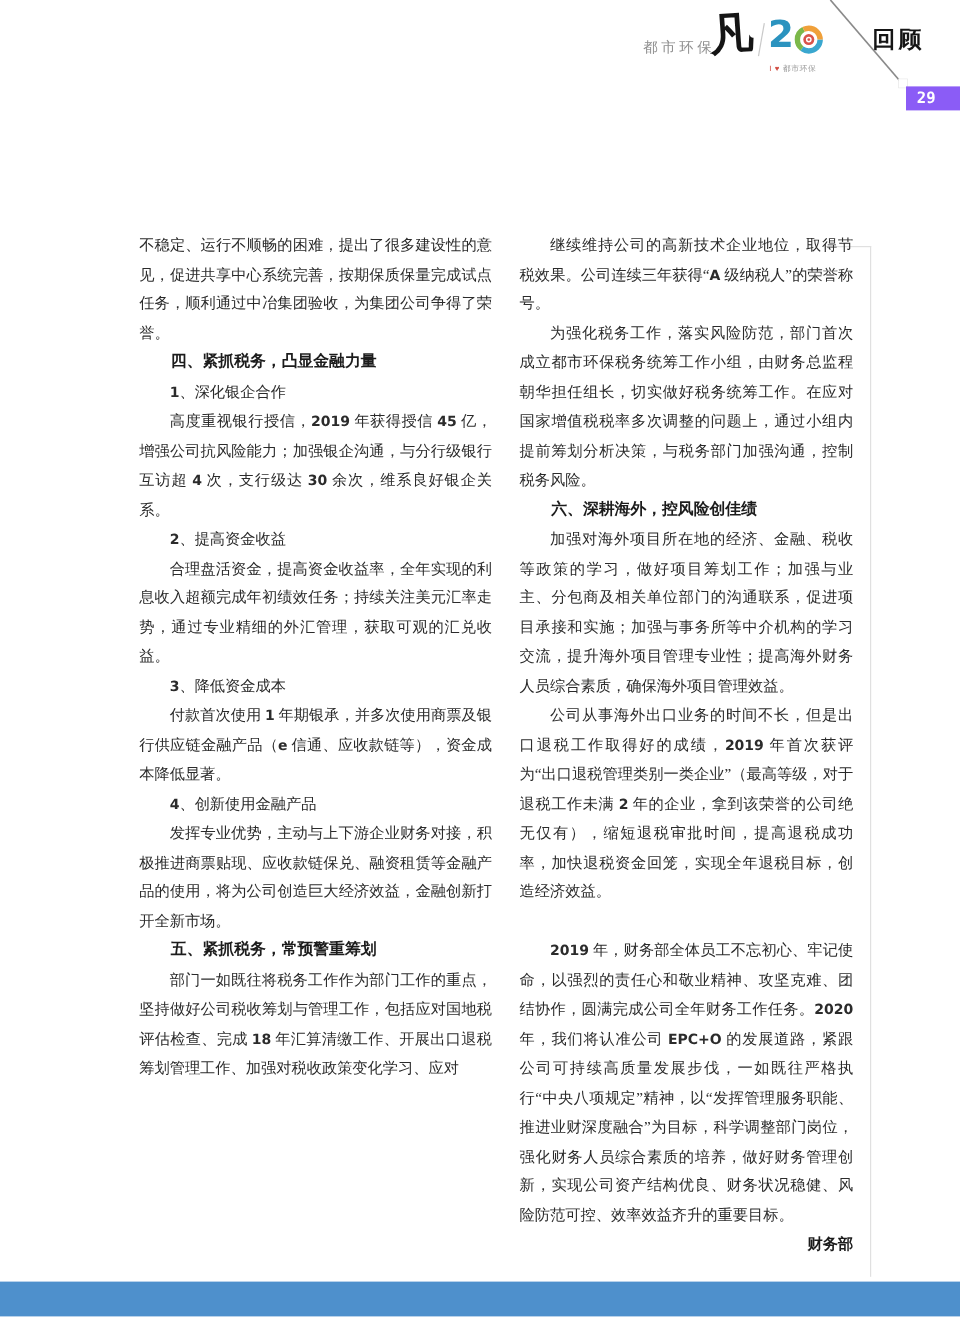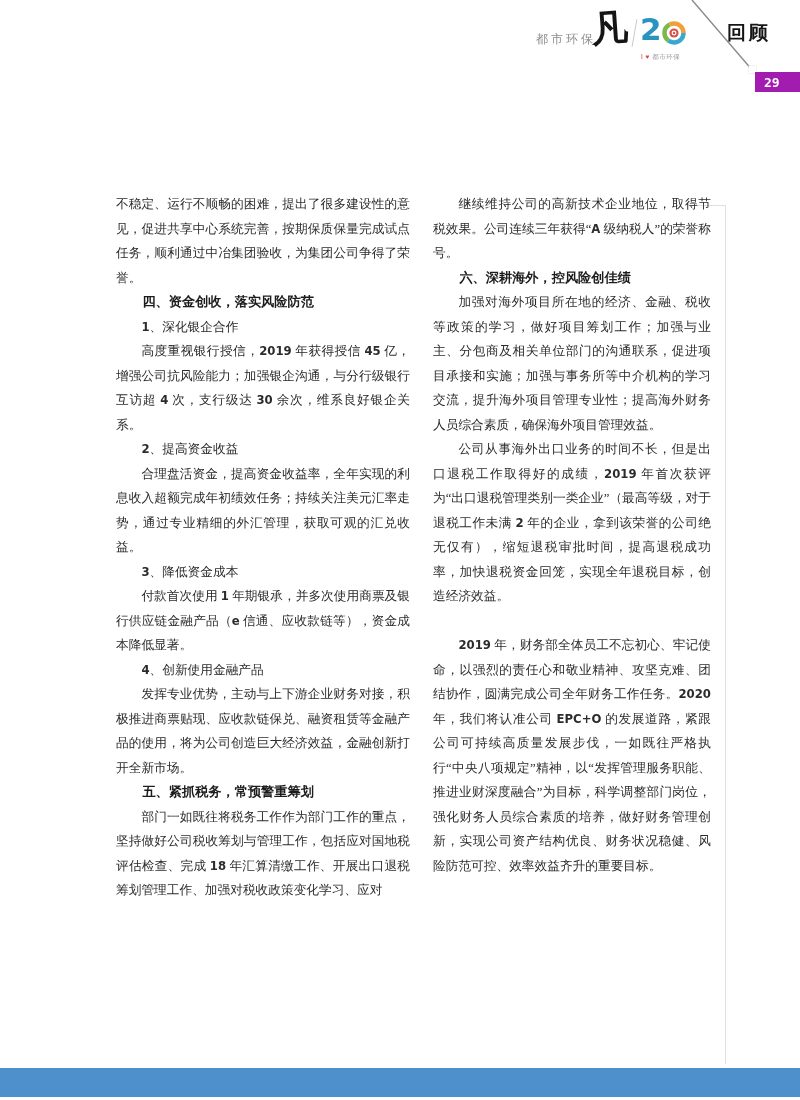--- a/index.html
+++ b/index.html
@@ -80,44 +80,46 @@
     </div>
   </div>
 
   <div class="section-label">回顾</div>
 
   <svg class="corner-svg" width="800" height="100">
     <line x1="692" y1="0" x2="753" y2="71" stroke="#8a8a8a" stroke-width="1.4"></line>
   </svg>
   <div class="corner-marker"></div>
 
-  <div class="page-box" style="background: #a21caf;">
+  <div class="page-box" style="background: #8b5cf6;">
     <span>29</span>
   </div>
 
   <div class="frame-line"></div>
 
   <div class="col" id="col-left">
       <div class="block continuation">不稳定、运行不顺畅的困难，提出了很多建设性的意见，促进共享中心系统完善，按期保质保量完成试点任务，顺利通过中冶集团验收，为集团公司争得了荣誉。</div>
-      <div class="block heading">四、资金创收，落实风险防范</div>
+      <div class="block heading">四、紧抓税务，凸显金融力量</div>
       <div class="block subheading"><span class="latin">1</span>、深化银企合作</div>
       <div class="block paragraph">高度重视银行授信，<span class="latin">2019</span> 年获得授信 <span class="latin">45</span> 亿，增强公司抗风险能力；加强银企沟通，与分行级银行互访超 <span class="latin">4</span> 次，支行级达 <span class="latin">30</span> 余次，维系良好银企关系。</div>
       <div class="block subheading"><span class="latin">2</span>、提高资金收益</div>
       <div class="block paragraph">合理盘活资金，提高资金收益率，全年实现的利息收入超额完成年初绩效任务；持续关注美元汇率走势，通过专业精细的外汇管理，获取可观的汇兑收益。</div>
       <div class="block subheading"><span class="latin">3</span>、降低资金成本</div>
       <div class="block paragraph">付款首次使用 <span class="latin">1</span> 年期银承，并多次使用商票及银行供应链金融产品（<span class="latin">e</span> 信通、应收款链等），资金成本降低显著。</div>
       <div class="block subheading"><span class="latin">4</span>、创新使用金融产品</div>
       <div class="block paragraph">发挥专业优势，主动与上下游企业财务对接，积极推进商票贴现、应收款链保兑、融资租赁等金融产品的使用，将为公司创造巨大经济效益，金融创新打开全新市场。</div>
       <div class="block heading">五、紧抓税务，常预警重筹划</div>
       <div class="block paragraph">部门一如既往将税务工作作为部门工作的重点，坚持做好公司税收筹划与管理工作，包括应对国地税评估检查、完成 <span class="latin">18</span> 年汇算清缴工作、开展出口退税筹划管理工作、加强对税收政策变化学习、应对</div>
     </div>
   <div class="col" id="col-right">
       <div class="block paragraph">继续维持公司的高新技术企业地位，取得节税效果。公司连续三年获得“<span class="latin">A</span> 级纳税人”的荣誉称号。</div>
+      <div class="block paragraph">为强化税务工作，落实风险防范，部门首次成立都市环保税务统筹工作小组，由财务总监程朝华担任组长，切实做好税务统筹工作。在应对国家增值税税率多次调整的问题上，通过小组内提前筹划分析决策，与税务部门加强沟通，控制税务风险。</div>
       <div class="block heading">六、深耕海外，控风险创佳绩</div>
       <div class="block paragraph">加强对海外项目所在地的经济、金融、税收等政策的学习，做好项目筹划工作；加强与业主、分包商及相关单位部门的沟通联系，促进项目承接和实施；加强与事务所等中介机构的学习交流，提升海外项目管理专业性；提高海外财务人员综合素质，确保海外项目管理效益。</div>
       <div class="block paragraph">公司从事海外出口业务的时间不长，但是出口退税工作取得好的成绩，<span class="latin">2019</span> 年首次获评为“出口退税管理类别一类企业”（最高等级，对于退税工作未满 <span class="latin">2</span> 年的企业，拿到该荣誉的公司绝无仅有），缩短退税审批时间，提高退税成功率，加快退税资金回笼，实现全年退税目标，创造经济效益。</div>
       <div class="block spacer"></div>
       <div class="block paragraph"><span class="latin">2019</span> 年，财务部全体员工不忘初心、牢记使命，以强烈的责任心和敬业精神、攻坚克难、团结协作，圆满完成公司全年财务工作任务。<span class="latin">2020</span> 年，我们将认准公司 <span class="latin">EPC+O</span> 的发展道路，紧跟公司可持续高质量发展步伐，一如既往严格执行“中央八项规定”精神，以“发挥管理服务职能、推进业财深度融合”为目标，科学调整部门岗位，强化财务人员综合素质的培养，做好财务管理创新，实现公司资产结构优良、财务状况稳健、风险防范可控、效率效益齐升的重要目标。</div>
+      <div class="block signature">财务部</div>
     </div>
 
   <div class="bottom-bar" style="background: rgb(78, 144, 204);"></div>
 
 </div>
 
 </body></html>

